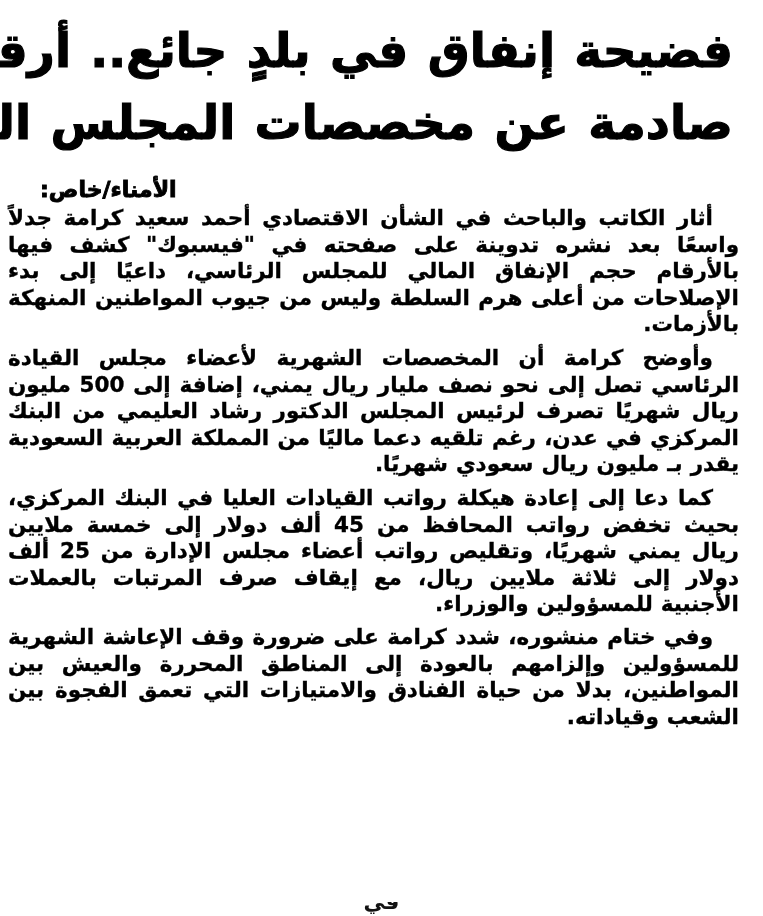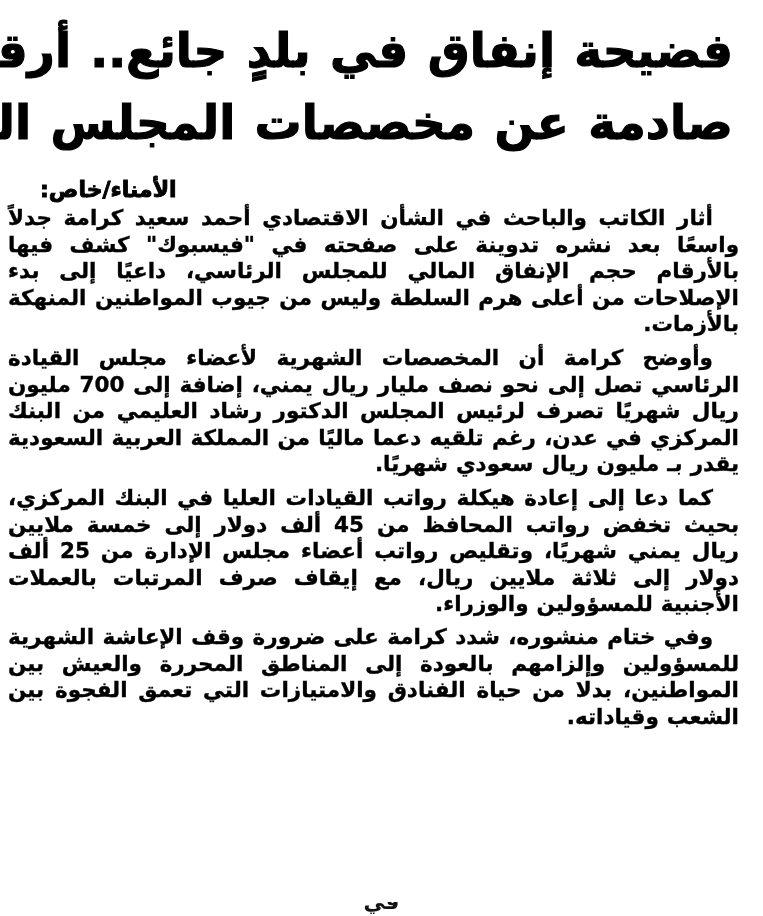--- a/index.html
+++ b/index.html
@@ -128,21 +128,21 @@
     <span class="hl-line hl-line-1">فضيحة إنفاق في بلدٍ جائع.. أرقام</span>
     <span class="hl-line hl-line-2">صادمة عن مخصصات المجلس الرئاسي</span>
   </h1>
 
   <div class="byline-row">
     <span class="byline">الأمناء/خاص:</span>
   </div>
 
   <div class="article-body">
     <p class="para para-1">أثار الكاتب والباحث في الشأن الاقتصادي أحمد سعيد كرامة جدلاً واسعًا بعد نشره تدوينة على صفحته في "فيسبوك" كشف فيها بالأرقام حجم الإنفاق المالي للمجلس الرئاسي، داعيًا إلى بدء الإصلاحات من أعلى هرم السلطة وليس من جيوب المواطنين المنهكة بالأزمات.</p>
-    <p class="para para-2">وأوضح كرامة أن المخصصات الشهرية لأعضاء مجلس القيادة الرئاسي تصل إلى نحو نصف مليار ريال يمني، إضافة إلى 700 مليون ريال شهريًا تصرف لرئيس المجلس الدكتور رشاد العليمي من البنك المركزي في عدن، رغم تلقيه دعما ماليًا من المملكة العربية السعودية يقدر بـ مليون ريال سعودي شهريًا.</p>
+    <p class="para para-2">وأوضح كرامة أن المخصصات الشهرية لأعضاء مجلس القيادة الرئاسي تصل إلى نحو نصف مليار ريال يمني، إضافة إلى 500 مليون ريال شهريًا تصرف لرئيس المجلس الدكتور رشاد العليمي من البنك المركزي في عدن، رغم تلقيه دعما ماليًا من المملكة العربية السعودية يقدر بـ مليون ريال سعودي شهريًا.</p>
     <p class="para para-4">كما دعا إلى إعادة هيكلة رواتب القيادات العليا في البنك المركزي، بحيث تخفض رواتب المحافظ من 45 ألف دولار إلى خمسة ملايين ريال يمني شهريًا، وتقليص رواتب أعضاء مجلس الإدارة من 25 ألف دولار إلى ثلاثة ملايين ريال، مع إيقاف صرف المرتبات بالعملات الأجنبية للمسؤولين والوزراء.</p>
     <p class="para para-5">وفي ختام منشوره، شدد كرامة على ضرورة وقف الإعاشة الشهرية للمسؤولين وإلزامهم بالعودة إلى المناطق المحررة والعيش بين المواطنين، بدلا من حياة الفنادق والامتيازات التي تعمق الفجوة بين الشعب وقياداته.</p>
   </div>
 
   <div class="clipped-tail">
     <span>في</span>
   </div>
 
 </div>
 

